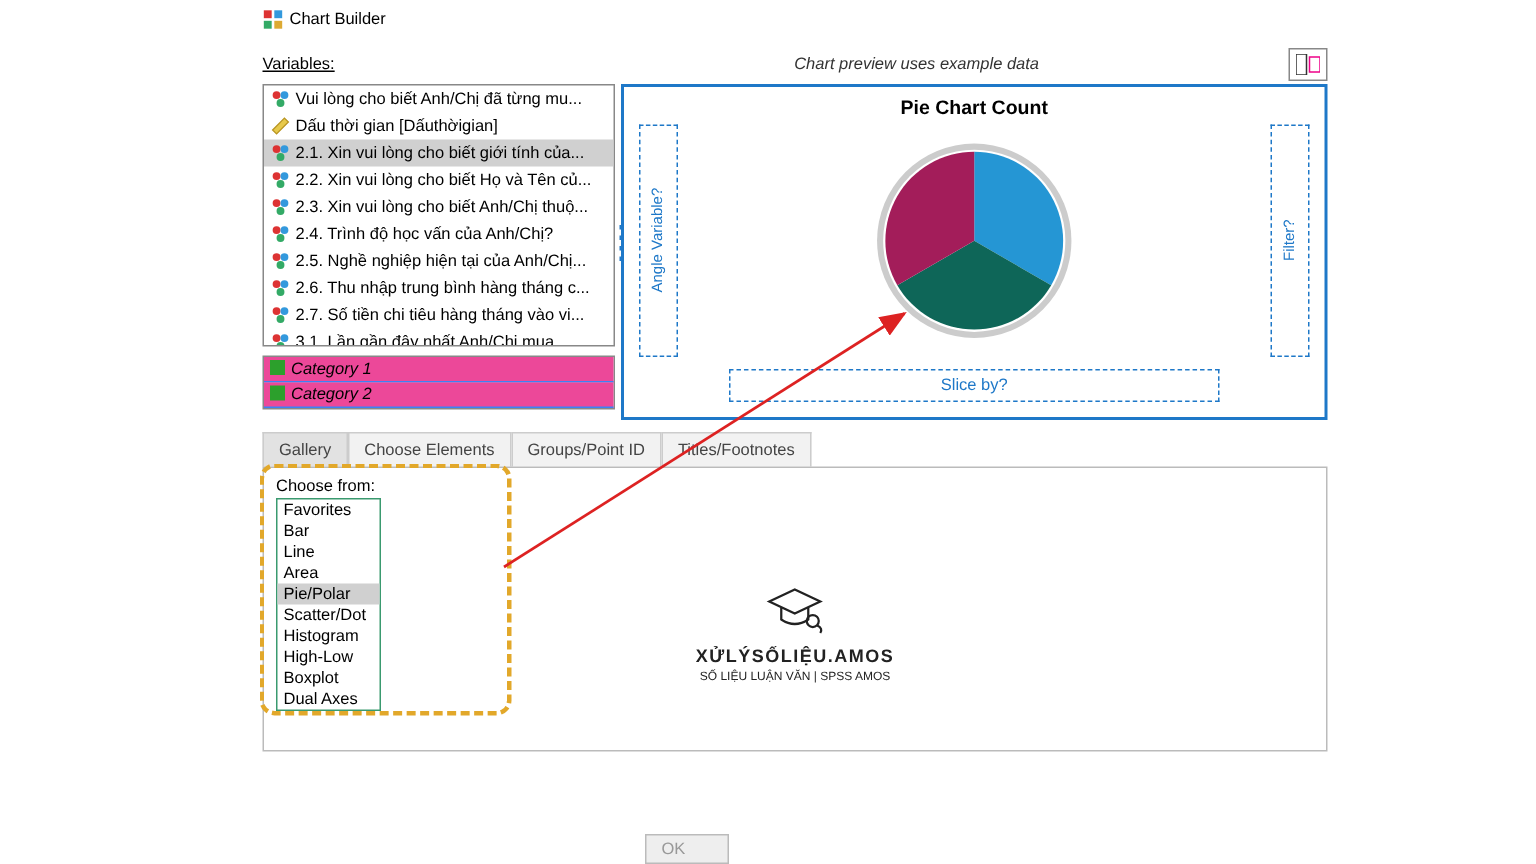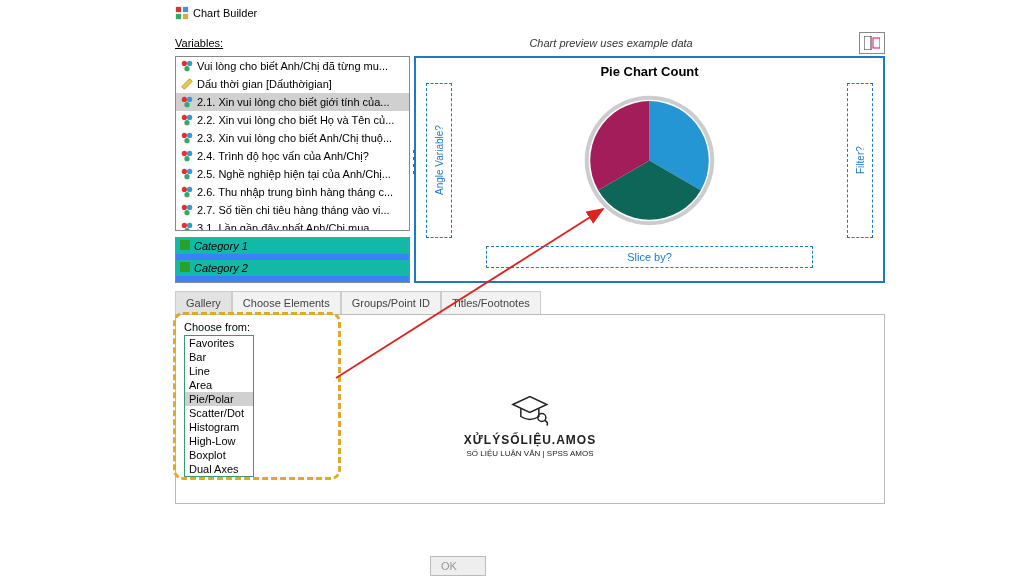--- a/index.html
+++ b/index.html
@@ -16,21 +16,21 @@
 .options-btn { width: 26px; height: 22px; border: 1px solid #888; background: #fff; display: flex; align-items: center; justify-content: center; cursor: pointer; }
 
 .content-row { display: flex; gap: 4px; }
 
 .var-panel { width: 235px; }
 .var-list { border: 1px solid #888; height: 175px; overflow: hidden; background: #fff; }
 .var-item { padding: 2px 4px; display: flex; align-items: center; gap: 3px; white-space: nowrap; overflow: hidden; text-overflow: ellipsis; cursor: pointer; }
 .var-item.selected { background: #d0d0d0; }
 .var-icon { width: 14px; height: 14px; flex-shrink: 0; }
 .cat-list { margin-top: 6px; border: 1px solid #888; background: #fff; }
-.cat-item { padding: 2px 4px; display: flex; align-items: flex-start; gap: 4px; background: #14b8a6; border-bottom: 6px solid #3b82f6; }
+.cat-item { padding: 2px 4px; display: flex; align-items: flex-start; gap: 4px; background: #ec4899; border-bottom: 1px solid #3b82f6; }
 .cat-swatch { width: 10px; height: 10px; background: #2ca02c; }
 
 .preview-panel { flex: 1; border: 2px solid #1e78c8; background: #fff; padding: 6px 10px 10px; position: relative; }
 .chart-title { text-align: center; font-weight: bold; font-size: 13px; margin-bottom: 4px; }
 .canvas-row { display: flex; align-items: stretch; gap: 8px; height: 155px; }
 .dropzone-v { width: 26px; border: 1px dashed #1e78c8; color: #1e78c8; writing-mode: vertical-rl; transform: rotate(180deg); text-align: center; font-size: 10px; display: flex; align-items: center; justify-content: center; }
 .pie-holder { flex: 1; display: flex; align-items: center; justify-content: center; position: relative; }
 .dropzone-h { margin-top: 8px; height: 22px; border: 1px dashed #1e78c8; color: #1e78c8; text-align: center; line-height: 20px; font-size: 11px; margin-left: 60px; margin-right: 60px; }
 
 .grip { position: absolute; left: -3px; top: 90px; width: 5px; height: 28px; display: flex; flex-direction: column; justify-content: space-around; }

